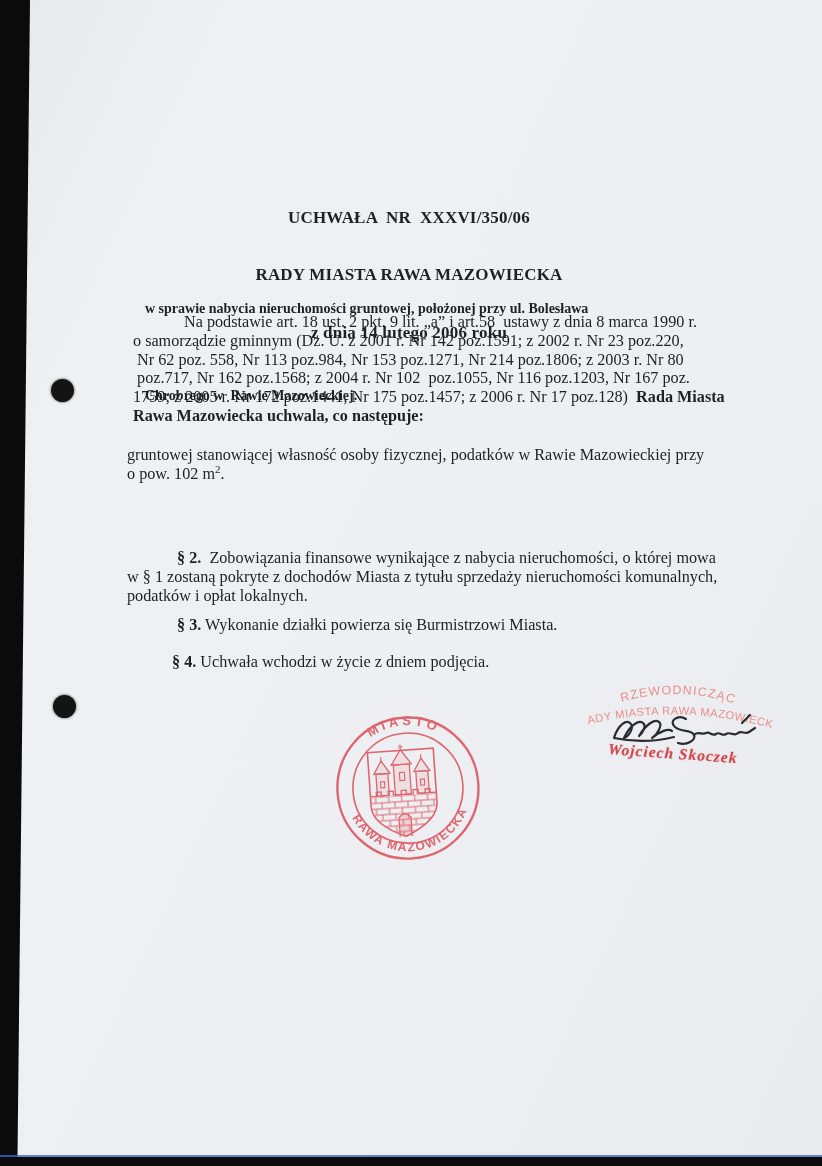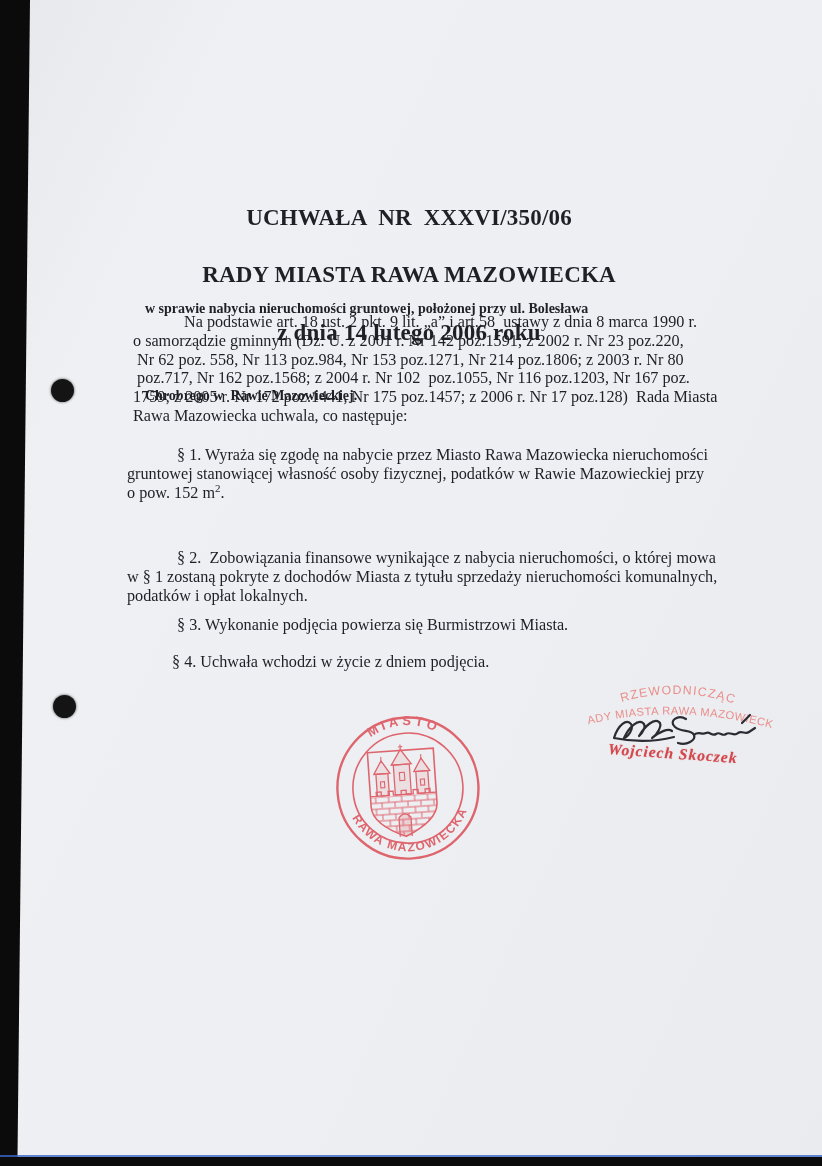--- a/index.html
+++ b/index.html
@@ -16,37 +16,37 @@
   }
   .edge-bottom { position:absolute; left:0; top:1157px; width:822px; height:9px; background:#0b0b0c; }
   .edge-bottom-blue { position:absolute; left:0; top:1155px; width:822px; height:2.5px; background:#3b66c8; opacity:.8; }
   .hole { position:absolute; width:23px; height:23px; border-radius:50%; background:#141414; box-shadow:0 0 2px 1px rgba(20,20,20,.35); }
   .hole-1 { left:51px; top:379px; }
   .hole-2 { left:53px; top:695px; }
 
   
   .title-block {
     position:absolute; left:127px; top:169px; width:564px;
-    text-align:center; font-weight:bold; font-size:23px; line-height:19.3px;
+    text-align:center; font-weight:bold; font-size:17px; line-height:19.3px;
     white-space:pre-wrap; letter-spacing:.2px;
   }
   .subject {
     position:absolute; left:145px; top:236px; width:580px;
     font-weight:bold; font-size:14px; line-height:29px; white-space:pre-wrap;
   }
   .body-par { position:absolute; font-size:16.2px; line-height:18.8px; }
   .preamble { left:133px; top:313px; width:648px; }
   .sec-1 { left:127px; top:446px; width:660px; }
   .sec-2 { left:127px; top:541px; width:660px;margin-top:8px; }
   .sec-3 { left:127px; top:616px; width:620px; }
   .sec-4 { left:122px; top:653px; width:620px; }
   .ln { white-space:pre-wrap; }
   .ln.indent { padding-left:51px; }
   .ln.indent-sec { padding-left:50px; }
-  b.runin { font-weight:normal; }
+  b.runin { font-weight:bold; }
   sup { font-size:11px; line-height:0; }
 
   
   .stamp-svg { position:absolute; left:572px; top:676px; }
   .stamp-name {
     position:absolute; left:608px; top:740px; width:190px;
     font-family:"Liberation Serif", serif; font-style:italic; font-weight:bold;
     font-size:15.5px; letter-spacing:1px; color:#d4474d;
     transform:rotate(4deg); transform-origin:left center;
     text-shadow:0 0 1px rgba(212,71,77,.55);
@@ -83,33 +83,32 @@
   <div class="body-par preamble">
     <div class="ln indent">Na podstawie art. 18 ust. 2 pkt. 9 lit. „a” i art.58  ustawy z dnia 8 marca 1990 r.</div>
     <div class="ln">o samorządzie gminnym (Dz. U. z 2001 r. Nr 142 poz.1591; z 2002 r. Nr 23 poz.220,</div>
     <div class="ln"> Nr 62 poz. 558, Nr 113 poz.984, Nr 153 poz.1271, Nr 214 poz.1806; z 2003 r. Nr 80</div>
     <div class="ln"> poz.717, Nr 162 poz.1568; z 2004 r. Nr 102  poz.1055, Nr 116 poz.1203, Nr 167 poz.</div>
     <div class="ln"><span>1759; z 2005 r. Nr 172 poz.1441, Nr 175 poz.1457; z 2006 r. Nr 17 poz.128)</span><b class="runin">  Rada Miasta</b></div>
     <div class="ln"><b class="runin">Rawa Mazowiecka uchwala, co następuje:</b></div>
   </div>
 
   <div class="body-par sec-1">
-    <div class="ln indent-sec"><b class="runin">§ 1.</b><span> Wyraża się zgodę na nabycie przez Miasto Rawa Mazowiecka nieruchomości</span></div>
     <div class="ln">gruntowej stanowiącej własność osoby fizycznej, podatków w Rawie Mazowieckiej przy</div>
-    <div class="ln"><span>o pow. 152 m</span><sup>2</sup><span>.</span></div>
+    <div class="ln"><span>o pow. 102 m</span><sup>2</sup><span>.</span></div>
   </div>
 
   <div class="body-par sec-2">
     <div class="ln indent-sec"><b class="runin">§ 2.</b><span>  Zobowiązania finansowe wynikające z nabycia nieruchomości, o której mowa</span></div>
     <div class="ln">w § 1 zostaną pokryte z dochodów Miasta z tytułu sprzedaży nieruchomości komunalnych,</div>
     <div class="ln">podatków i opłat lokalnych.</div>
   </div>
 
   <div class="body-par sec-3">
-    <div class="ln indent-sec"><b class="runin">§ 3.</b><span> Wykonanie podjęcia powierza się Burmistrzowi Miasta.</span></div>
+    <div class="ln indent-sec"><b class="runin">§ 3.</b><span> Wykonanie działki powierza się Burmistrzowi Miasta.</span></div>
   </div>
 
   <div class="body-par sec-4">
     <div class="ln indent-sec"><b class="runin">§ 4.</b><span> Uchwała wchodzi w życie z dniem podjęcia.</span></div>
   </div>
 
   <svg class="stamp-svg" width="215" height="58" viewBox="0 0 215 58">
     <defs>
       <path id="arc-st1" d="M 46 27 Q 108 8 166 29" fill="none"></path>
       <path id="arc-st2" d="M 13 49 Q 106 26 203 53" fill="none"></path>

